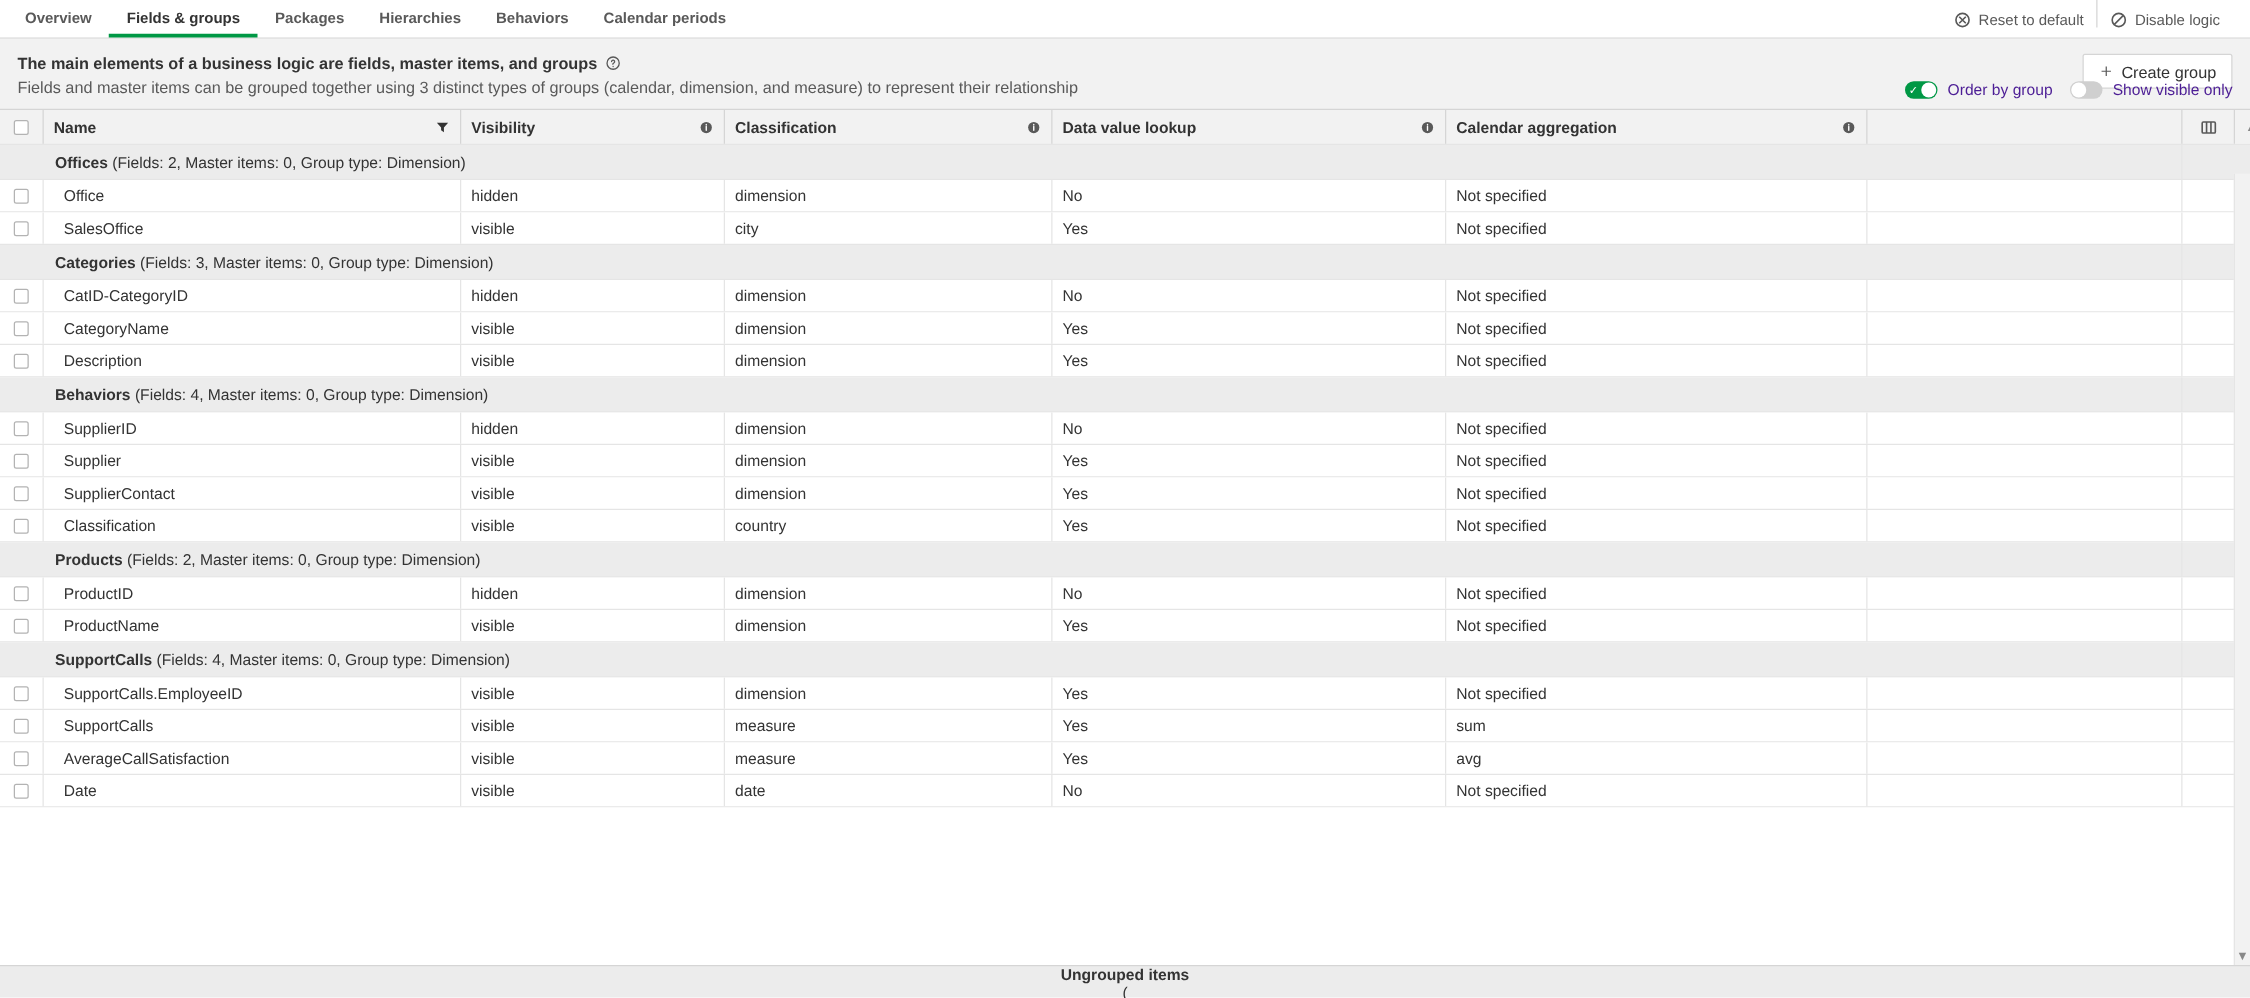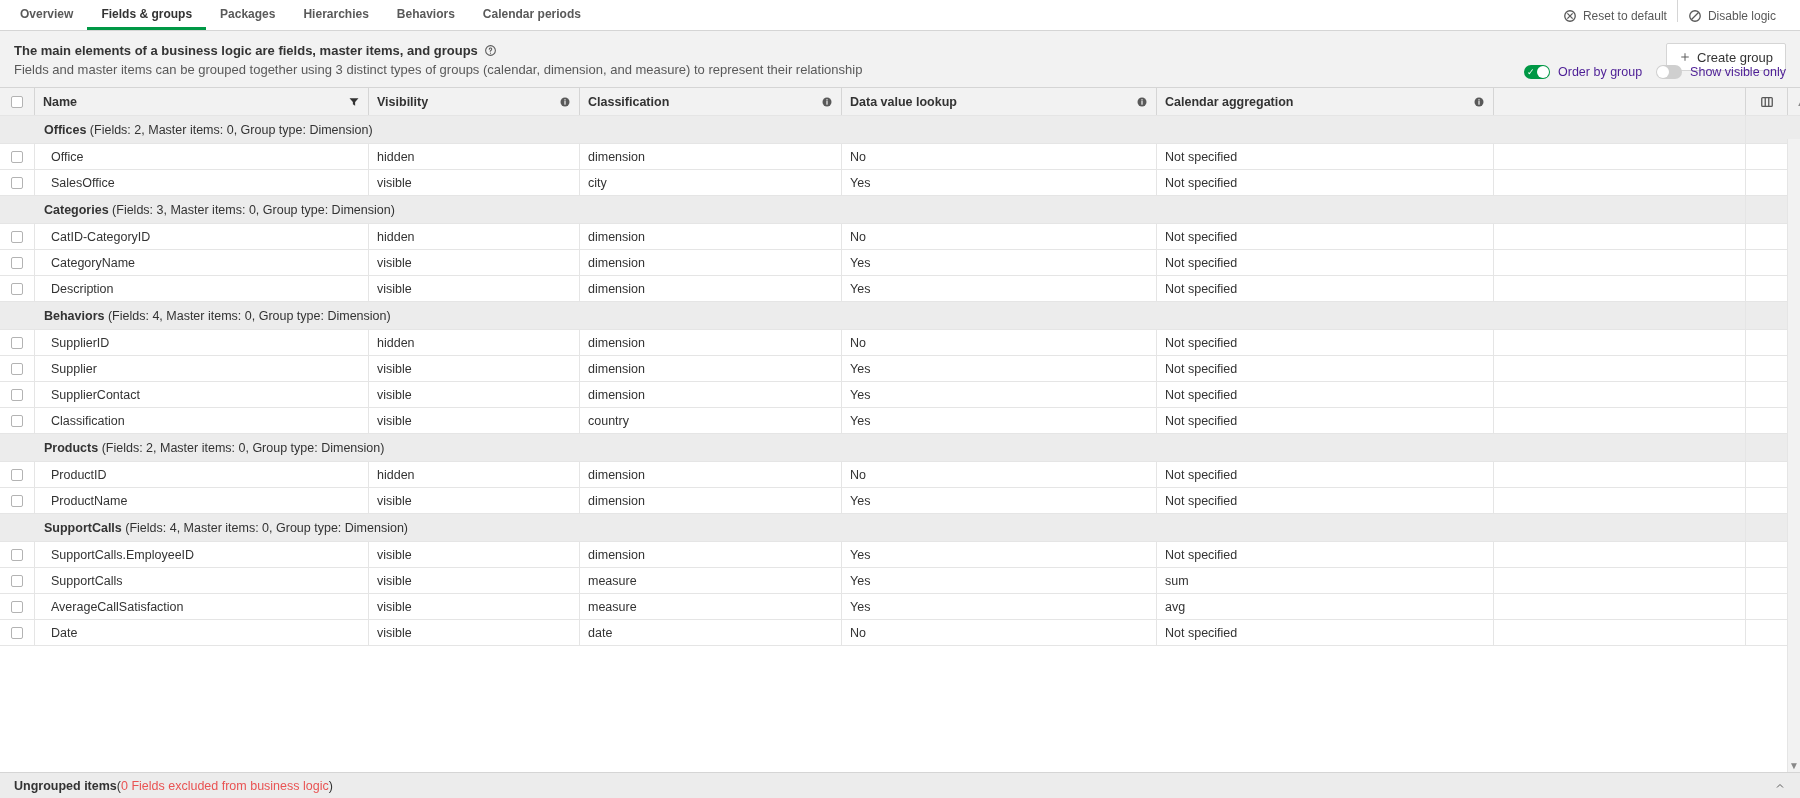--- a/index.html
+++ b/index.html
@@ -61,21 +61,21 @@
   .group-row .gcontent{padding-left:44px;}
   .group-row .gname{font-weight:700;}
   .group-row .gmeta{font-weight:400;color:#333;}
   .group-row .gtail{width:55px;border-left:1px solid var(--border);height:100%;}
   .group-row .gmain{flex:1;display:flex;align-items:center;height:100%;}
   .data-row{height:26px;font-size:12.5px;background:#fff;}
   .data-row .col+.col{border-left:1px solid var(--border);}
   .data-row .col-name{padding-left:16px;}
   .checkbox{width:12px;height:12px;border:1px solid #b3b3b3;border-radius:2px;background:#fff;display:inline-block;}
   
-  .footer-bar{height:26px;border-top:1px solid var(--border-dark);display:flex;align-items:center;padding:0 14px;font-size:12.5px;background:var(--bg-grey2);position:absolute;bottom:0;left:0;right:0;}
+  .footer-bar{height:26px;border-top:1px solid var(--border-dark);display:flex;align-items:center;padding:0 14px;font-size:12.5px;background:var(--bg-grey2);position:absolute;bottom:0;left:0;right:0;flex-direction:column;}
   .footer-bar .fname{font-weight:700;}
   .footer-bar .flink{color:var(--link-red);}
   .footer-bar .fchev{margin-left:auto;color:#595959;}
   
   .svicon{width:14px;height:14px;display:block;stroke:#595959;fill:none;stroke-width:1.5;}
   .svicon-sm{width:12px;height:12px;stroke-width:1.3;}
   .info-circle{width:13px;height:13px;}
   .scroll-track{position:absolute;right:0;top:139px;bottom:26px;width:13px;background:var(--bg-grey);border-left:1px solid var(--border);}
   .scroll-arrow{position:absolute;left:0;right:0;height:13px;display:flex;align-items:center;justify-content:center;color:#888;font-size:10px;}
   .scroll-arrow.down{bottom:0;}

